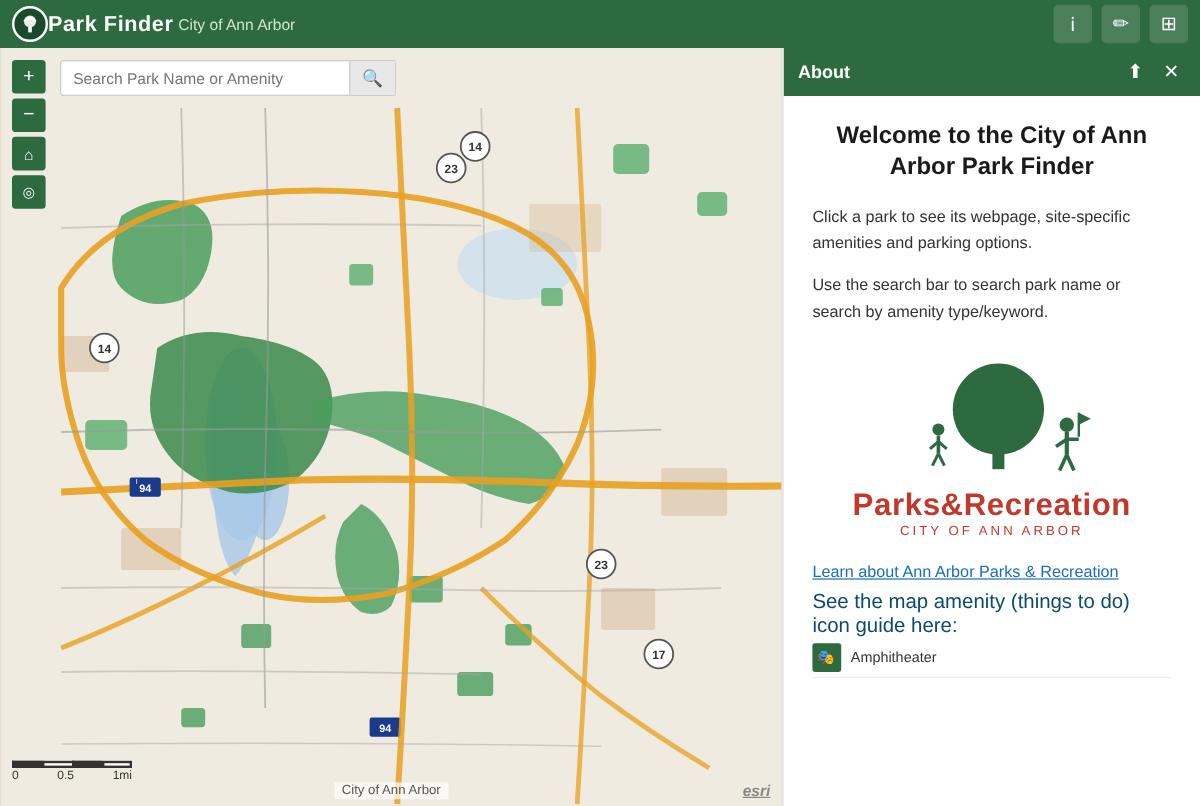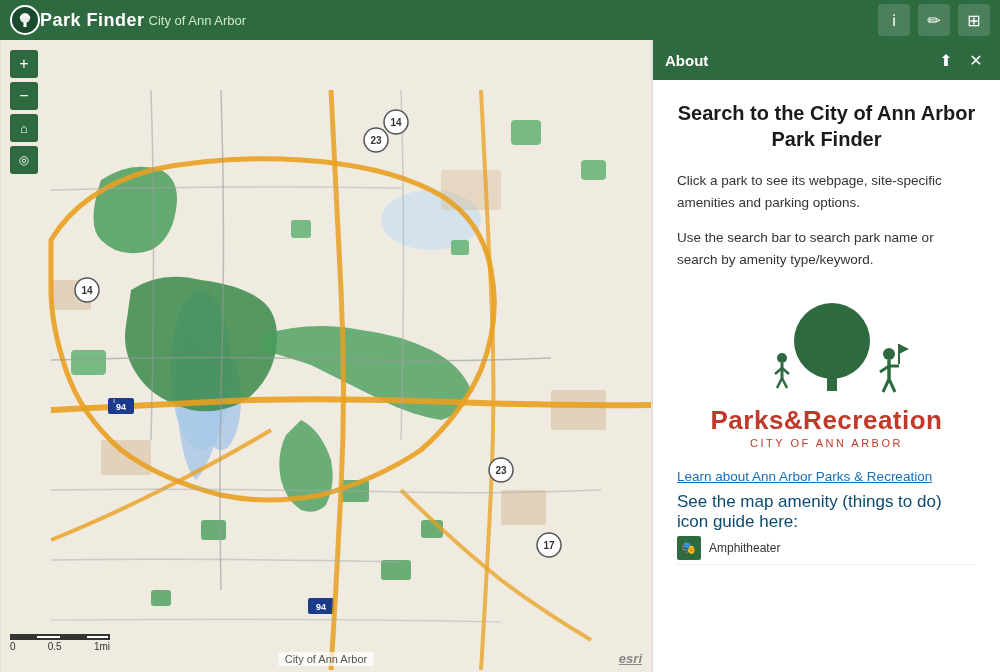--- a/index.html
+++ b/index.html
@@ -325,20 +325,24 @@
 
     
     <div id="map-toolbar">
       <button class="map-tool-btn" title="Zoom In">+</button>
       <button class="map-tool-btn" title="Zoom Out">−</button>
       <button class="map-tool-btn" title="Home" style="font-size:13px;">⌂</button>
       <button class="map-tool-btn" title="My Location" style="font-size:12px;">◎</button>
     </div>
 
     
+    <div id="search-bar">
+      <input type="text" id="search-input" placeholder="Search Park Name or Amenity" style="">
+      <button id="search-btn">🔍</button>
+    </div>
 
     
     <svg id="map-svg" viewBox="0 0 650 632" xmlns="http://www.w3.org/2000/svg">
 
       <rect width="650" height="632" fill="#f0ebe0"></rect>
 
       <ellipse cx="200" cy="330" rx="30" ry="80" fill="#a8c8e8" opacity="0.8"></ellipse>
       <ellipse cx="220" cy="360" rx="20" ry="50" fill="#a8c8e8" opacity="0.8"></ellipse>
       <path d="M180 280 Q200 300 210 340 Q220 370 215 400 Q205 430 195 440 Q185 430 180 400 Q175 370 175 340 Q175 310 180 280Z" fill="#a8c8e8" opacity="0.8"></path>
 
@@ -440,21 +444,21 @@
         <button class="ctrl-btn" title="Collapse">
           <span>⬆</span>
         </button>
         <button class="ctrl-btn" title="Close">
           <span>✕</span>
         </button>
       </div>
     </div>
 
     <div id="about-content">
-      <div class="about-welcome">Search to the City of Ann Arbor Park Finder</div>
+      <div class="about-welcome">Welcome to the City of Ann Arbor Park Finder</div>
 
       <p class="about-desc">Click a park to see its webpage, site-specific amenities and parking options.</p>
       <p class="about-desc">Use the search bar to search park name or search by amenity type/keyword.</p>
 
       <div class="parks-logo">
         <svg viewBox="0 0 200 120" xmlns="http://www.w3.org/2000/svg">
 
           <circle cx="105" cy="55" r="38" fill="#2d6a3f"></circle>
           <rect x="100" y="85" width="10" height="20" fill="#2d6a3f"></rect>
 

